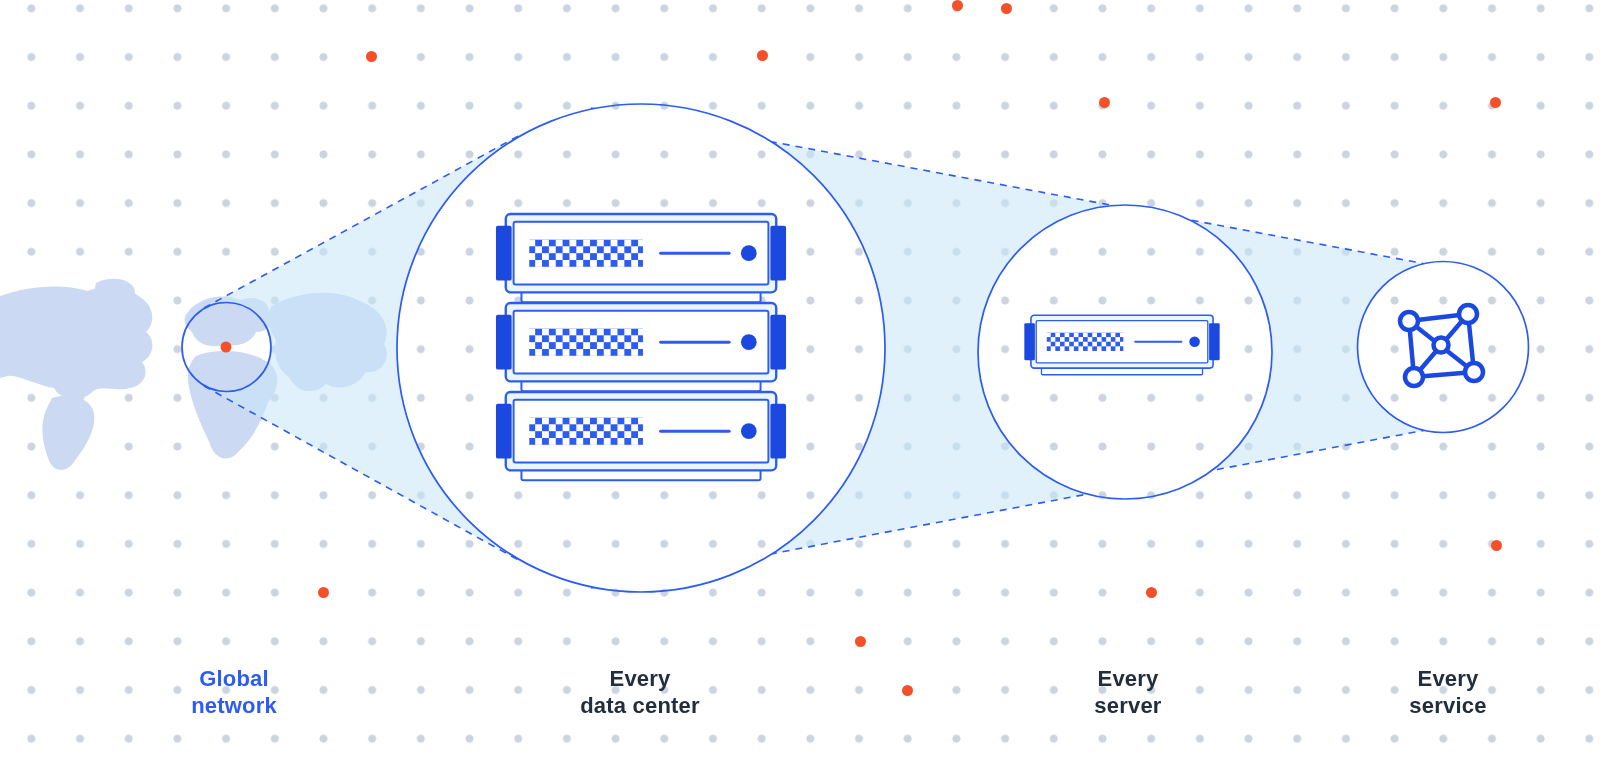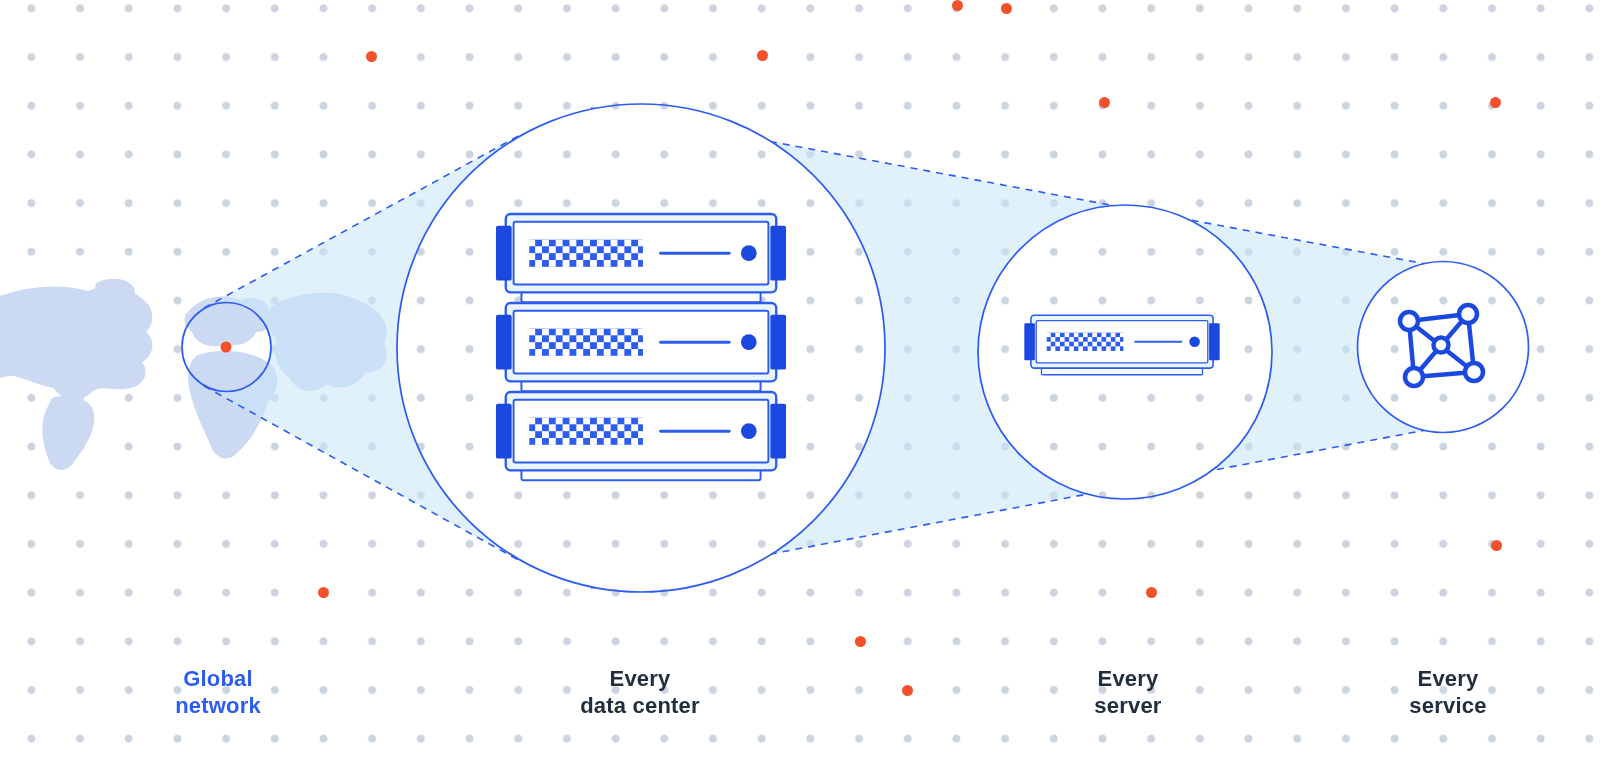--- a/index.html
+++ b/index.html
@@ -150,21 +150,21 @@
         <line class="net-edge" x1="1468" y1="314" x2="1414" y2="377"></line>
         <circle class="net-node" cx="1409" cy="321" r="9"></circle>
         <circle class="net-node" cx="1468" cy="314" r="9"></circle>
         <circle class="net-node" cx="1474" cy="372" r="9"></circle>
         <circle class="net-node" cx="1414" cy="377" r="9"></circle>
         <circle class="net-node" cx="1441" cy="345" r="7.5"></circle>
       </g>
     </g>
   </svg>
 
-  <div class="diagram-label blue" style="left:108px; top:666px;">Global
+  <div class="diagram-label blue" style="left:124px; top:666px;">Global
 network</div>
   <div class="diagram-label" style="left:530px; top:666px;">Every
 data center</div>
   <div class="diagram-label" style="left:1018px; top:666px;">Every
 server</div>
   <div class="diagram-label" style="left:1338px; top:666px;">Every
 service</div>
 
 </div>
 

